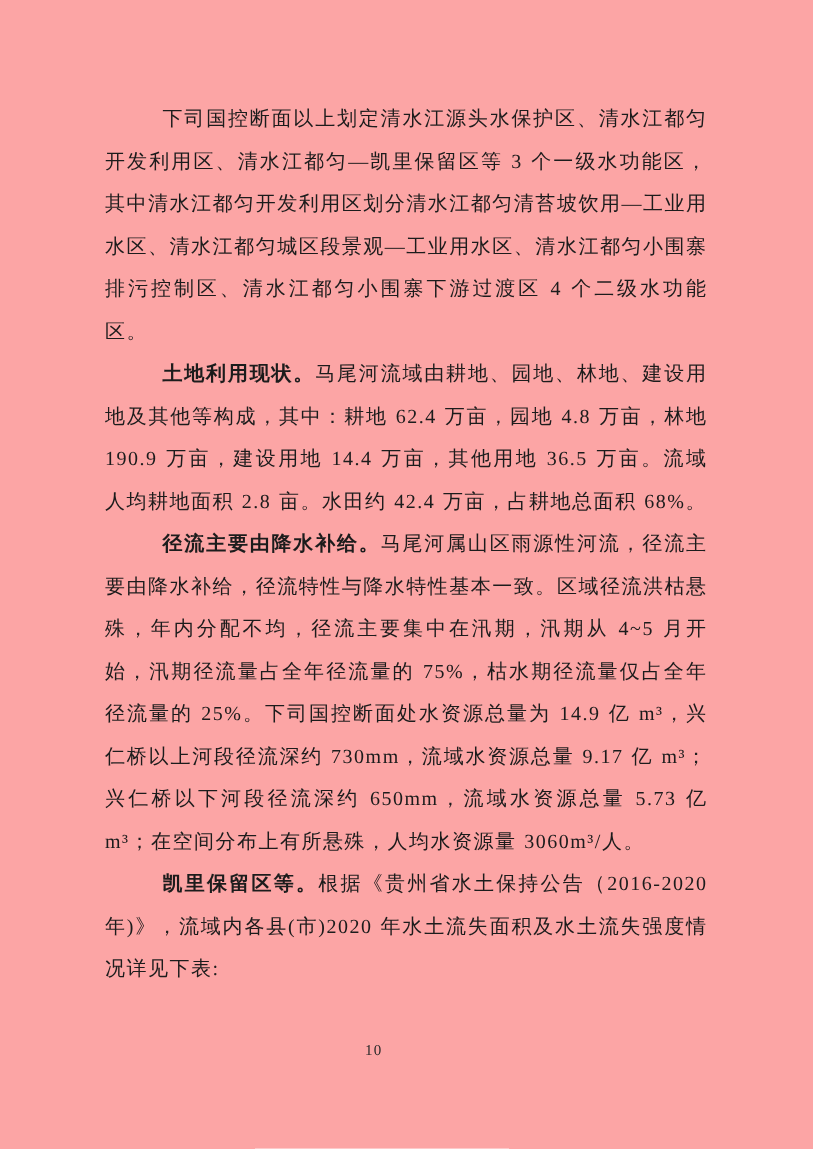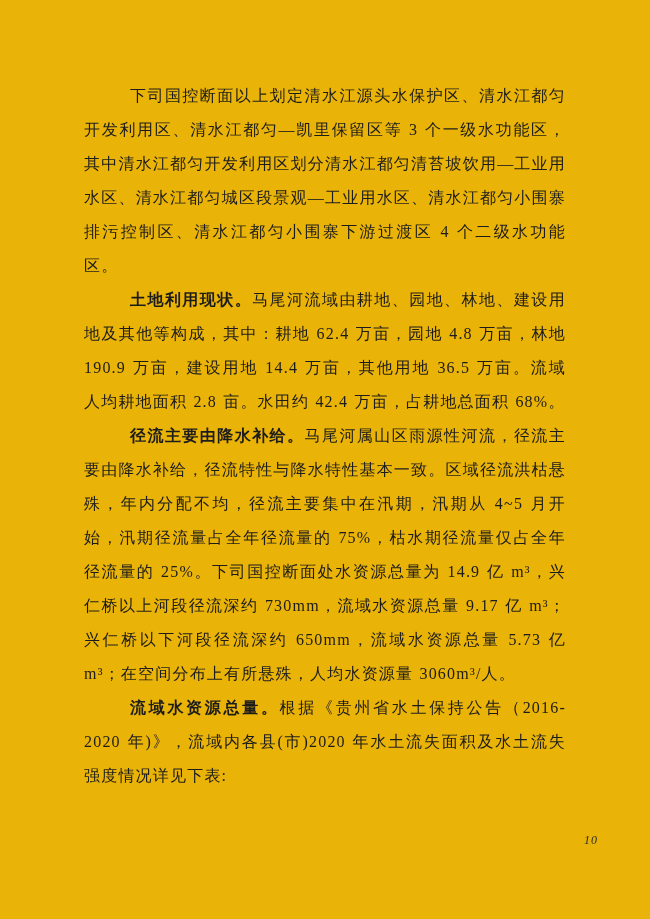--- a/index.html
+++ b/index.html
@@ -4,21 +4,21 @@
 <style>
   html, body {
     margin: 0;
     padding: 0;
     background: #ffffff;
   }
   .page {
     position: relative;
     width: 650px;
     height: 919px;
-    background: #eab308;
+    background: #fca5a5;
     overflow: hidden;
     font-family: "Liberation Serif", "DejaVu Serif", serif;
     color: #1c1c1c;
   }
   .text-block {
     position: absolute;
     left: 84px;
     top: 79px;
     width: 482px;
   }
@@ -33,37 +33,36 @@
   }
   .para .lead {
     font-weight: bold;
     margin-top: 32px;
   }
   .page-number {
     position: absolute;
     top: 833px;
     left: 0;
     width: 598px;
-    text-align: right;
+    text-align: center;
     font-size: 12px;
     letter-spacing: 1px;
     color: #2a2a2a;
-    font-style: italic;
   }
 </style>
 </head>
 <body>
 
 <div class="page">
   <div class="text-block">
 
     <p class="para"><span class="lead"></span><span>下司国控断面以上划定清水江源头水保护区、清水江都匀开发利用区、清水江都匀—凯里保留区等 3 个一级水功能区，其中清水江都匀开发利用区划分清水江都匀清苔坡饮用—工业用水区、清水江都匀城区段景观—工业用水区、清水江都匀小围寨排污控制区、清水江都匀小围寨下游过渡区 4 个二级水功能区。</span></p>
 
     <p class="para"><span class="lead">土地利用现状。</span><span>马尾河流域由耕地、园地、林地、建设用地及其他等构成，其中：耕地 62.4 万亩，园地 4.8 万亩，林地 190.9 万亩，建设用地 14.4 万亩，其他用地 36.5 万亩。流域人均耕地面积 2.8 亩。水田约 42.4 万亩，占耕地总面积 68%。</span></p>
 
     <p class="para"><span class="lead">径流主要由降水补给。</span><span>马尾河属山区雨源性河流，径流主要由降水补给，径流特性与降水特性基本一致。区域径流洪枯悬殊，年内分配不均，径流主要集中在汛期，汛期从 4~5 月开始，汛期径流量占全年径流量的 75%，枯水期径流量仅占全年径流量的 25%。下司国控断面处水资源总量为 14.9 亿 m³，兴仁桥以上河段径流深约 730mm，流域水资源总量 9.17 亿 m³；兴仁桥以下河段径流深约 650mm，流域水资源总量 5.73 亿 m³；在空间分布上有所悬殊，人均水资源量 3060m³/人。</span></p>
 
-    <p class="para"><span class="lead">流域水资源总量。</span><span>根据《贵州省水土保持公告（2016-2020 年)》，流域内各县(市)2020 年水土流失面积及水土流失强度情况详见下表:</span></p>
+    <p class="para"><span class="lead">凯里保留区等。</span><span>根据《贵州省水土保持公告（2016-2020 年)》，流域内各县(市)2020 年水土流失面积及水土流失强度情况详见下表:</span></p>
 
   </div>
 
   <div class="page-number">10</div>
 </div>
 
 </body></html>

